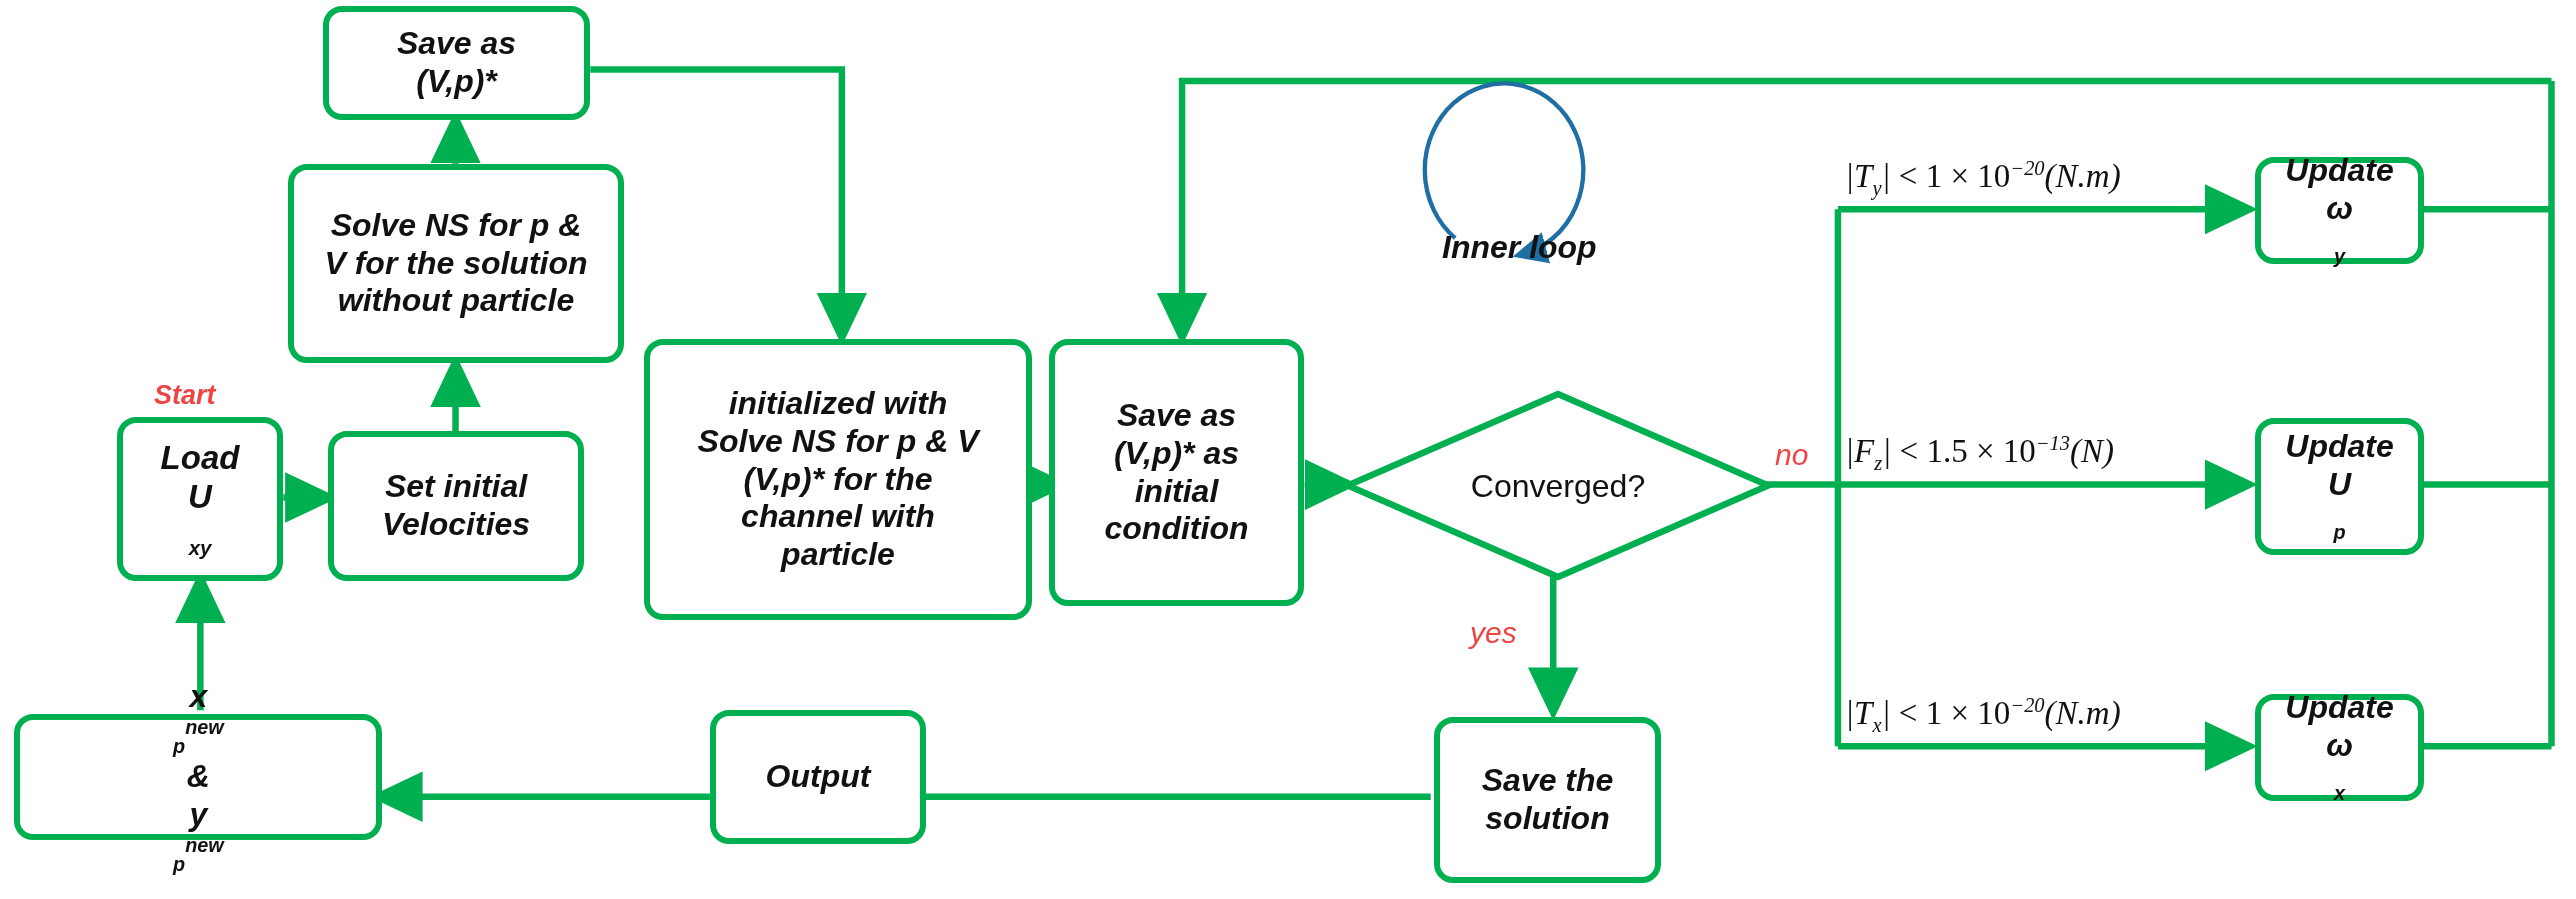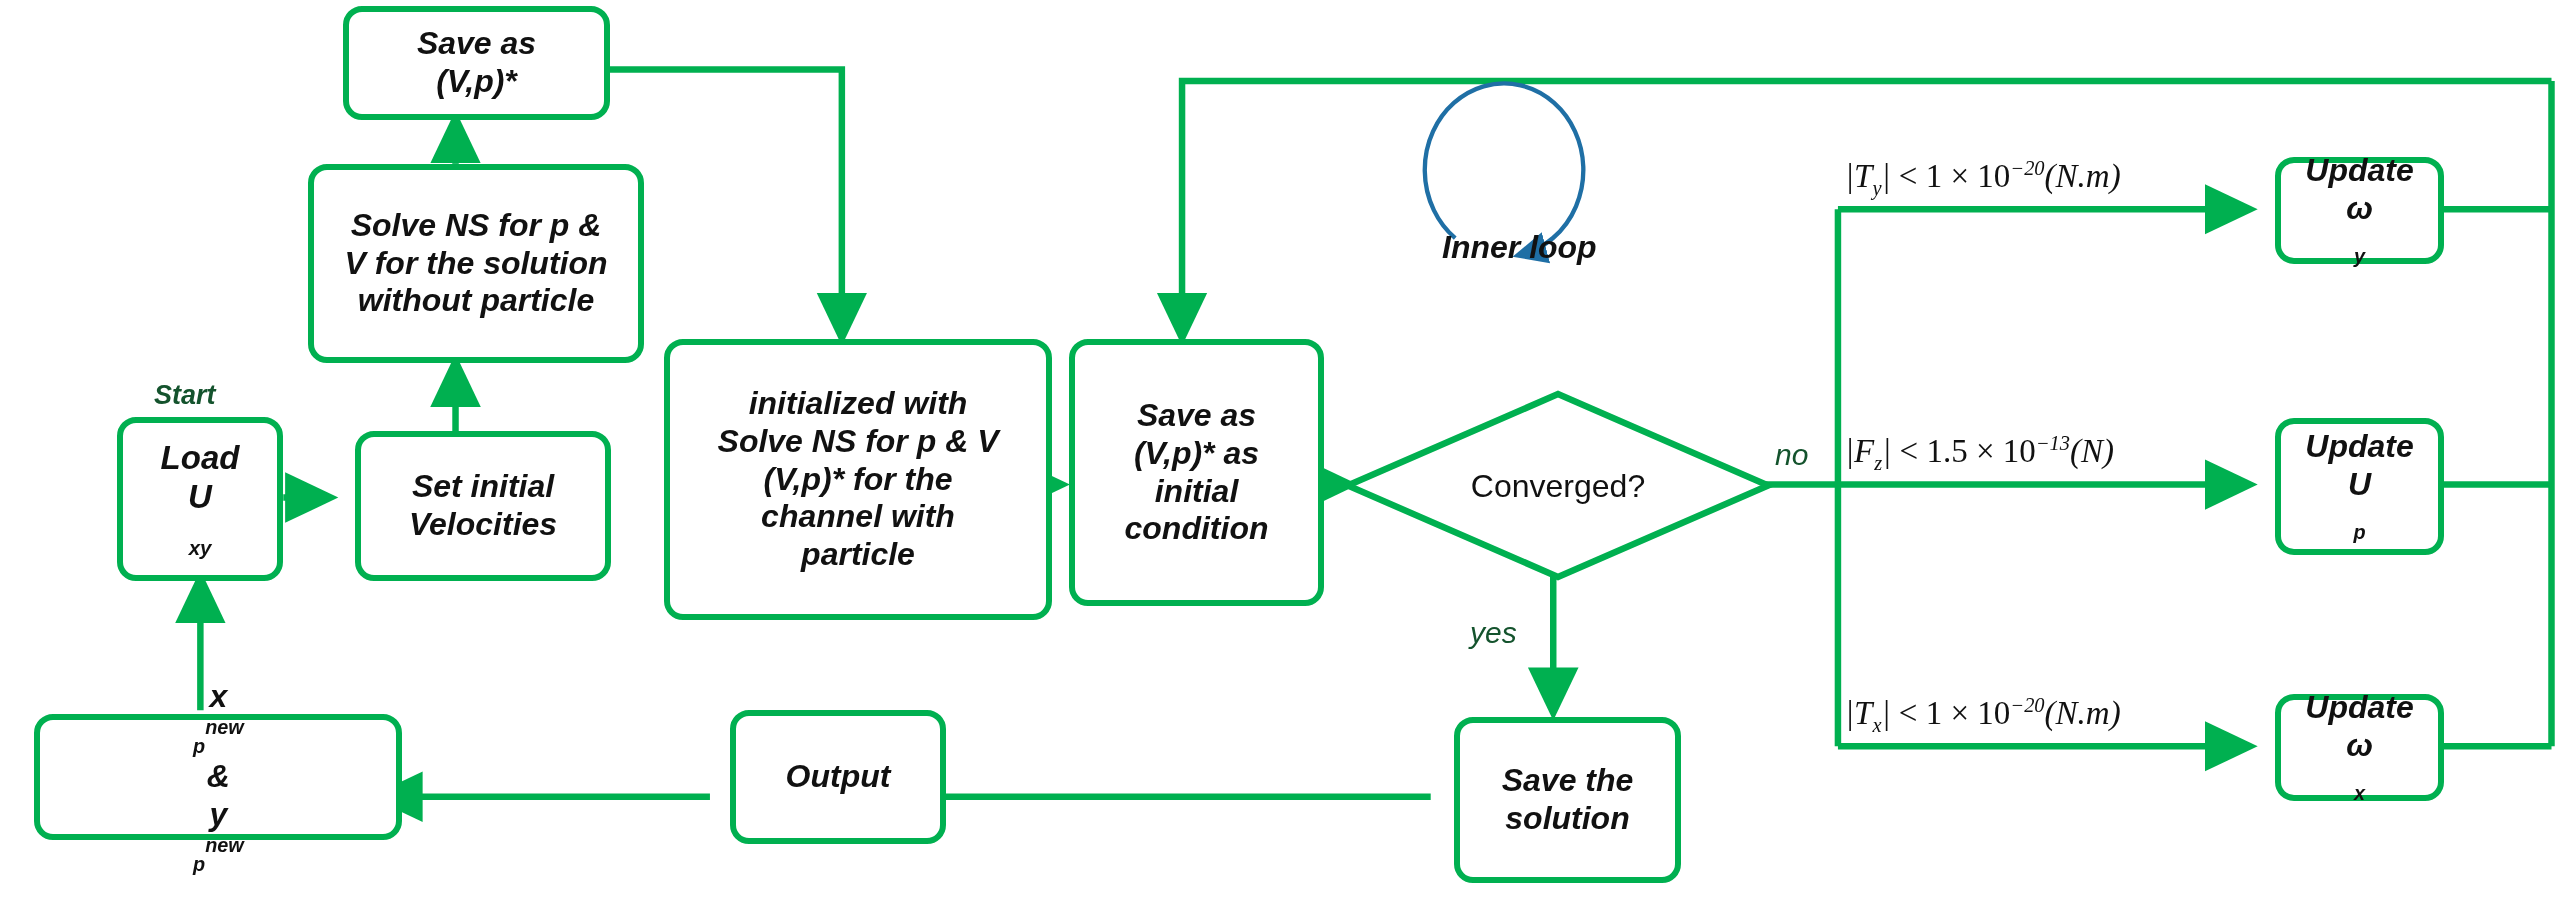--- a/index.html
+++ b/index.html
@@ -6,23 +6,23 @@
   body{font-family:"Liberation Sans", sans-serif;}
   #stage{position:relative;width:2576px;height:900px;background:#ffffff;overflow:hidden;}
   svg.wires{position:absolute;left:0;top:0;width:2576px;height:900px;}
 
   .node{position:absolute;box-sizing:border-box;background:#ffffff;
         border:6.5px solid #00B050;border-radius:19px;
         display:flex;align-items:center;justify-content:center;text-align:center;
         font-style:italic;font-weight:700;color:#111111;line-height:1.18;}
   .node span{display:block;padding:0 7.2px;}
   .n-load{font-size:33px;}
-  .n-med{font-size:32px;margin-left:20px;}
-
-  .freelabel{position:absolute;color:#14532d;}
+  .n-med{font-size:32px;}
+
+  .freelabel{position:absolute;color:#ef4444;}
   .lbl-start{font-style:italic;font-weight:700;font-size:27px;}
   .lbl-no,.lbl-yes{font-style:italic;font-weight:400;font-size:30px;}
   .lbl-inner{font-style:italic;font-weight:700;font-size:32px;color:#111111;}
   .lbl-conv{font-style:normal;font-weight:400;font-size:32px;color:#111111;}
   .formula{position:absolute;font-family:"Liberation Serif", serif;font-style:italic;
            font-size:33px;color:#111111;white-space:nowrap;}
   .formula .up{font-style:normal;}
   sub{font-size:.62em;font-style:italic;}
   sup{font-size:.62em;}
 </style>
@@ -102,21 +102,21 @@
 
   <div class="freelabel lbl-start" style="left:154px;top:380px;">Start</div>
 
   <div class="node n-load" style="left:117px;top:417px;width:166px;height:164px;">
     <span>
       <span>Load</span>
       <span><span>U</span><sub>xy</sub></span>
     </span>
   </div>
 
-  <div class="node n-med" style="left:335px;top:431px;width:256px;height:150px;">
+  <div class="node n-med" style="left:328px;top:431px;width:256px;height:150px;">
     <span>
       <span>Set initial</span>
       <span>Velocities</span>
     </span>
   </div>
 
   <div class="node n-med" style="left:644px;top:339px;width:388px;height:281px;">
     <span>
       <span>initialized with</span>
       <span>Solve NS for p &amp; V</span>

